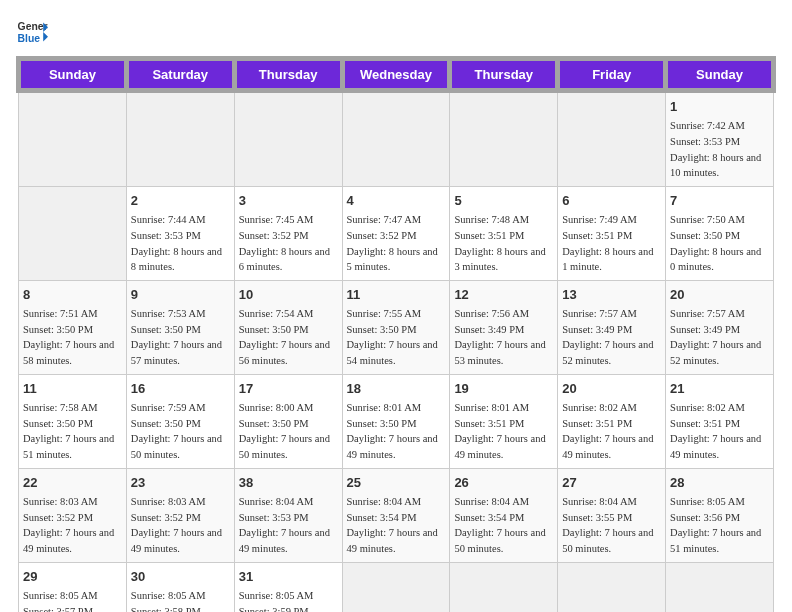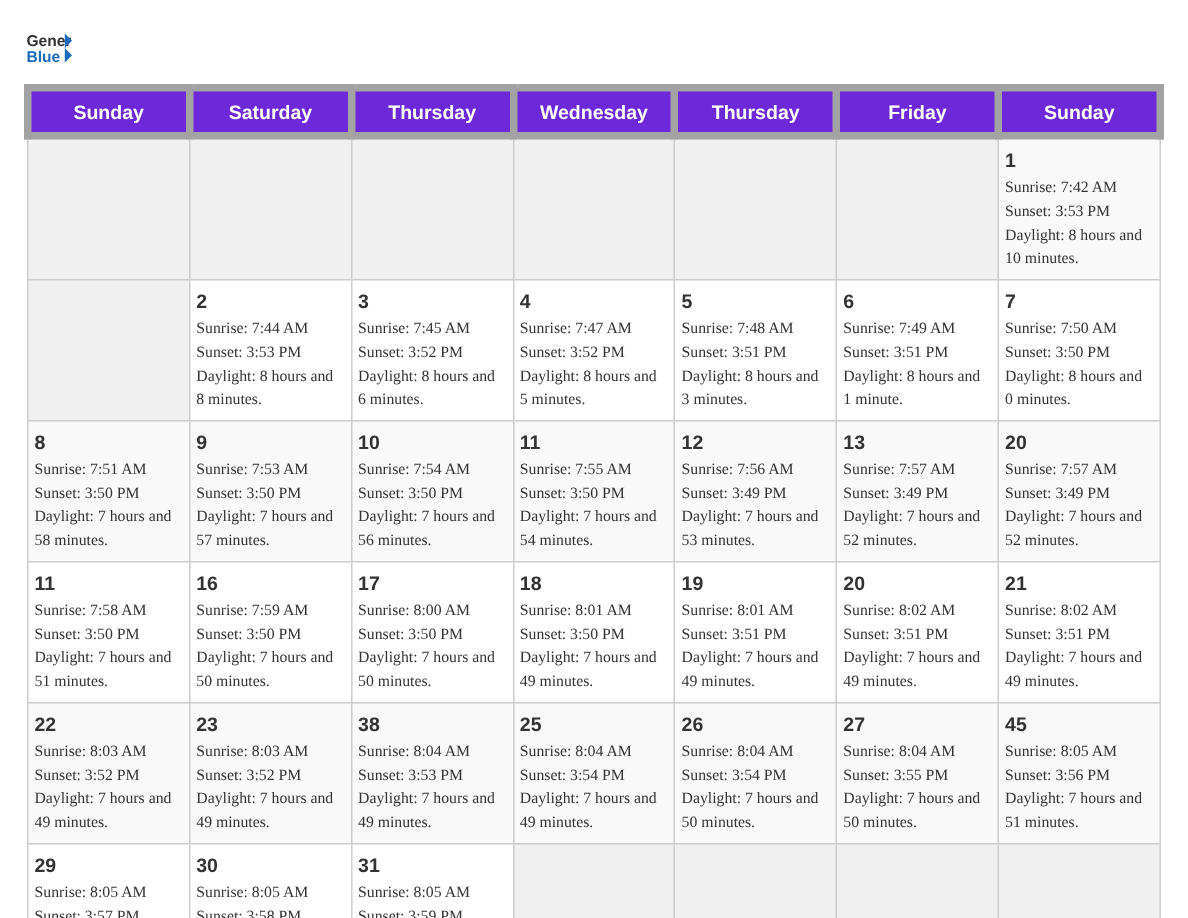--- a/index.html
+++ b/index.html
@@ -149,21 +149,21 @@
         <td><span class="day-number">20</span><span class="day-info">Sunrise: 8:02 AM<br>Sunset: 3:51 PM<br>Daylight: 7 hours and 49 minutes.</span></td>
         <td><span class="day-number">21</span><span class="day-info">Sunrise: 8:02 AM<br>Sunset: 3:51 PM<br>Daylight: 7 hours and 49 minutes.</span></td>
       </tr>
       <tr>
         <td><span class="day-number">22</span><span class="day-info">Sunrise: 8:03 AM<br>Sunset: 3:52 PM<br>Daylight: 7 hours and 49 minutes.</span></td>
         <td><span class="day-number">23</span><span class="day-info">Sunrise: 8:03 AM<br>Sunset: 3:52 PM<br>Daylight: 7 hours and 49 minutes.</span></td>
         <td><span class="day-number">38</span><span class="day-info">Sunrise: 8:04 AM<br>Sunset: 3:53 PM<br>Daylight: 7 hours and 49 minutes.</span></td>
         <td><span class="day-number">25</span><span class="day-info">Sunrise: 8:04 AM<br>Sunset: 3:54 PM<br>Daylight: 7 hours and 49 minutes.</span></td>
         <td><span class="day-number">26</span><span class="day-info">Sunrise: 8:04 AM<br>Sunset: 3:54 PM<br>Daylight: 7 hours and 50 minutes.</span></td>
         <td><span class="day-number">27</span><span class="day-info">Sunrise: 8:04 AM<br>Sunset: 3:55 PM<br>Daylight: 7 hours and 50 minutes.</span></td>
-        <td><span class="day-number">45</span><span class="day-info">Sunrise: 8:05 AM<br>Sunset: 3:56 PM<br>Daylight: 7 hours and 51 minutes.</span></td>
+        <td><span class="day-number">28</span><span class="day-info">Sunrise: 8:05 AM<br>Sunset: 3:56 PM<br>Daylight: 7 hours and 51 minutes.</span></td>
       </tr>
       <tr>
         <td><span class="day-number">29</span><span class="day-info">Sunrise: 8:05 AM<br>Sunset: 3:57 PM<br>Daylight: 7 hours and 52 minutes.</span></td>
         <td><span class="day-number">30</span><span class="day-info">Sunrise: 8:05 AM<br>Sunset: 3:58 PM<br>Daylight: 7 hours and 53 minutes.</span></td>
         <td><span class="day-number">31</span><span class="day-info">Sunrise: 8:05 AM<br>Sunset: 3:59 PM<br>Daylight: 7 hours and 54 minutes.</span></td>
         <td class="empty-cell"></td>
         <td class="empty-cell"></td>
         <td class="empty-cell"></td>
         <td class="empty-cell"></td>
       </tr>

